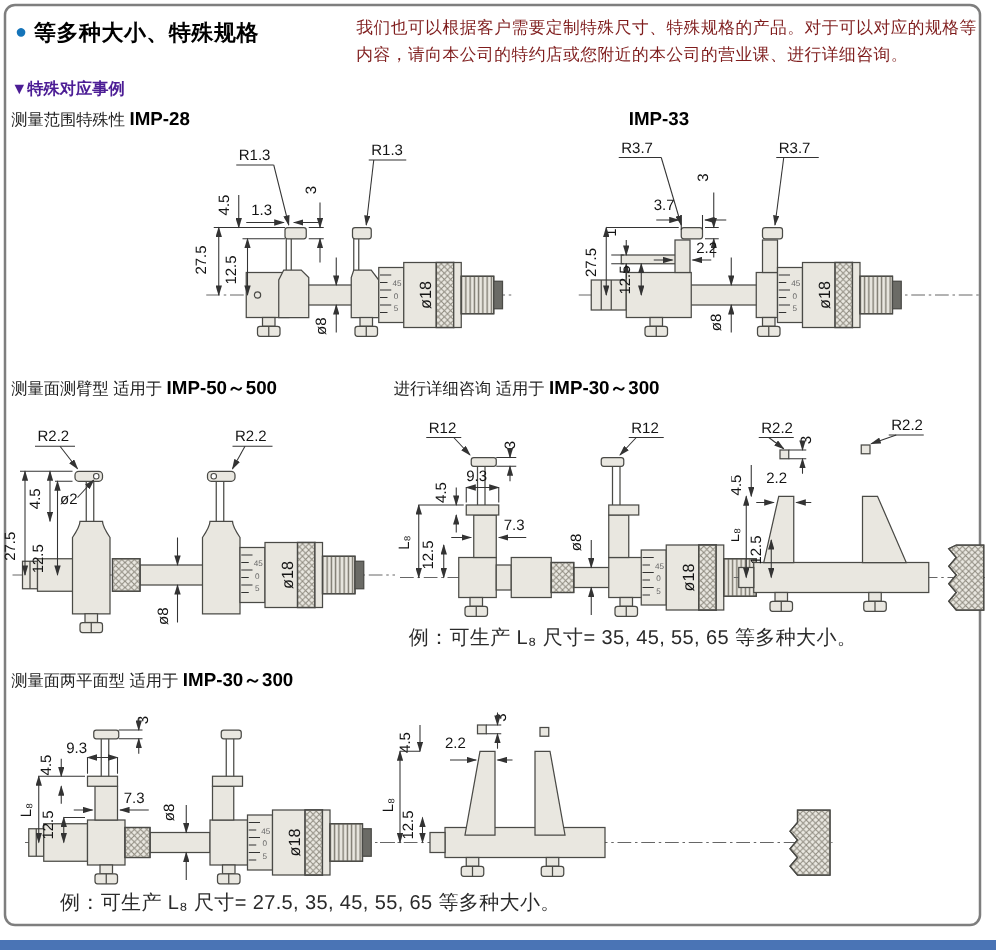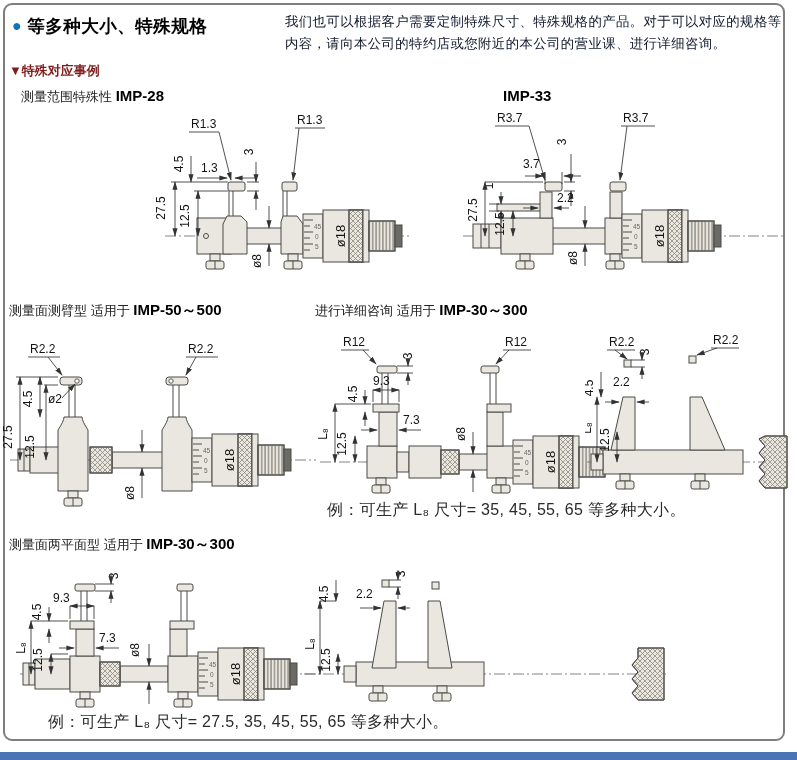--- a/index.html
+++ b/index.html
@@ -2,25 +2,25 @@
 <html><head>
 <meta charset="utf-8">
 <style>
   html,body{margin:0;padding:0;}
   body{width:797px;height:760px;position:relative;background:#fff;font-family:"Liberation Sans",sans-serif;overflow:hidden;}
   .ab{position:absolute;}
   .frame{left:3px;top:3px;width:782px;height:738px;border:2px solid #7e7e7e;border-radius:9px;background:#fff;box-sizing:border-box;}
   .bluebar{left:0;bottom:0;width:797px;height:8px;background:#4a74b5;}
   .title{left:12px;top:14px;font-size:17.5px;font-weight:bold;color:#000;letter-spacing:0.5px;display:flex;align-items:center;gap:5px;}
   .dot{color:#1574b9;font-size:16px;line-height:1;}
-  .intro{left:285px;top:11px;width:498px;font-size:13.4px;line-height:1.62;color:#0f172a;letter-spacing:0.4px;}
-  .subh{left:9px;top:62px;font-size:13px;font-weight:bold;color:#7f1d1d;}
+  .intro{left:285px;top:11px;width:498px;font-size:13.4px;line-height:1.62;color:#7f1d1d;letter-spacing:0.4px;}
+  .subh{left:9px;top:62px;font-size:13px;font-weight:bold;color:#4c1d95;}
   .lblrow{font-size:13px;color:#222;}
   .model{font-weight:bold;font-size:15px;color:#000;}
-  .s1l{left:9px;top:87px;margin-left:12px;} .s1r{left:503px;top:87px;}
+  .s1l{left:9px;top:87px;} .s1r{left:503px;top:87px;}
   .s2l{left:9px;top:301px;} .s2r{left:315px;top:301px;}
   .s3h{left:9px;top:535px;}
   .ex{font-size:16px;color:#2b2b2b;letter-spacing:0.3px;}
   .ex2{left:327px;top:500px;} .ex3{left:48px;top:712px;}
   #d-imp28{left:25px;top:106px;} #d-imp33{left:405px;top:106px;}
   #d-pin{left:0px;top:335px;} #d-arml{left:315px;top:332px;} #d-armr{left:585px;top:332px;}
   #d-flatl{left:15px;top:556px;} #d-flatr{left:300px;top:556px;}
   
   .body{fill:#e9e7e0;stroke:#4a4a46;stroke-width:1;}
   .ln{stroke:#4a4a46;stroke-width:1;fill:none;}

